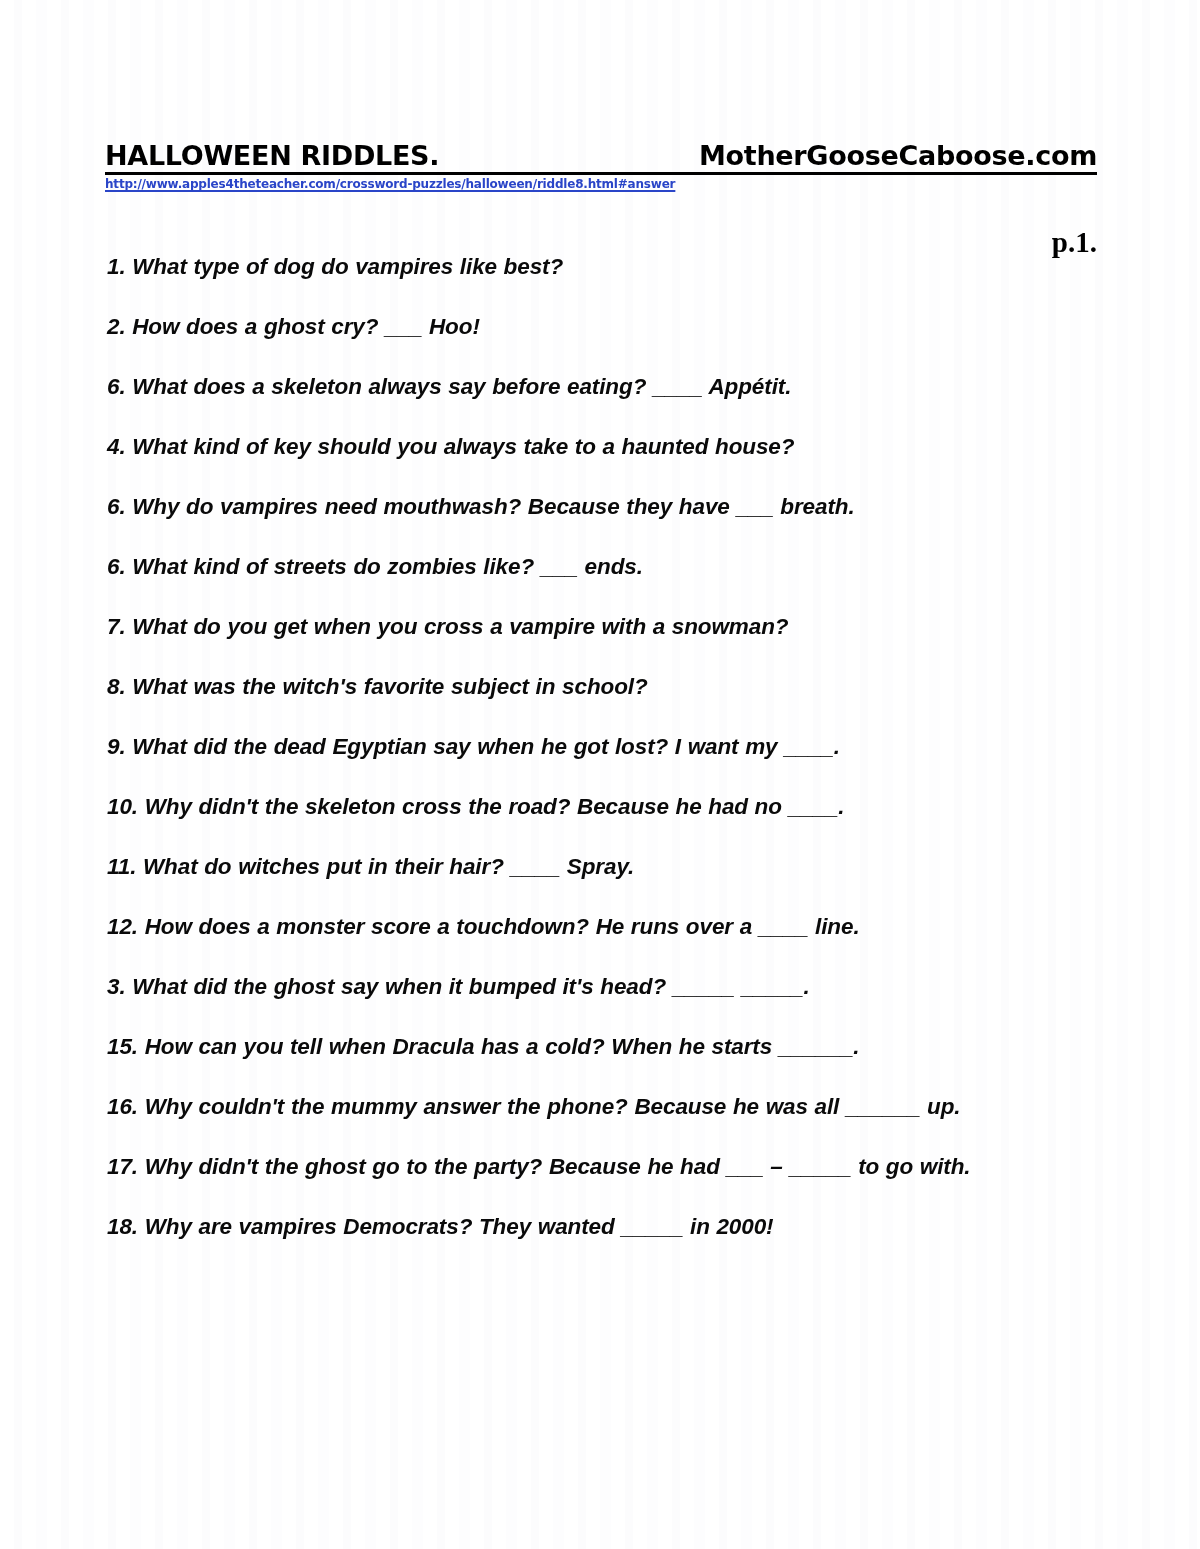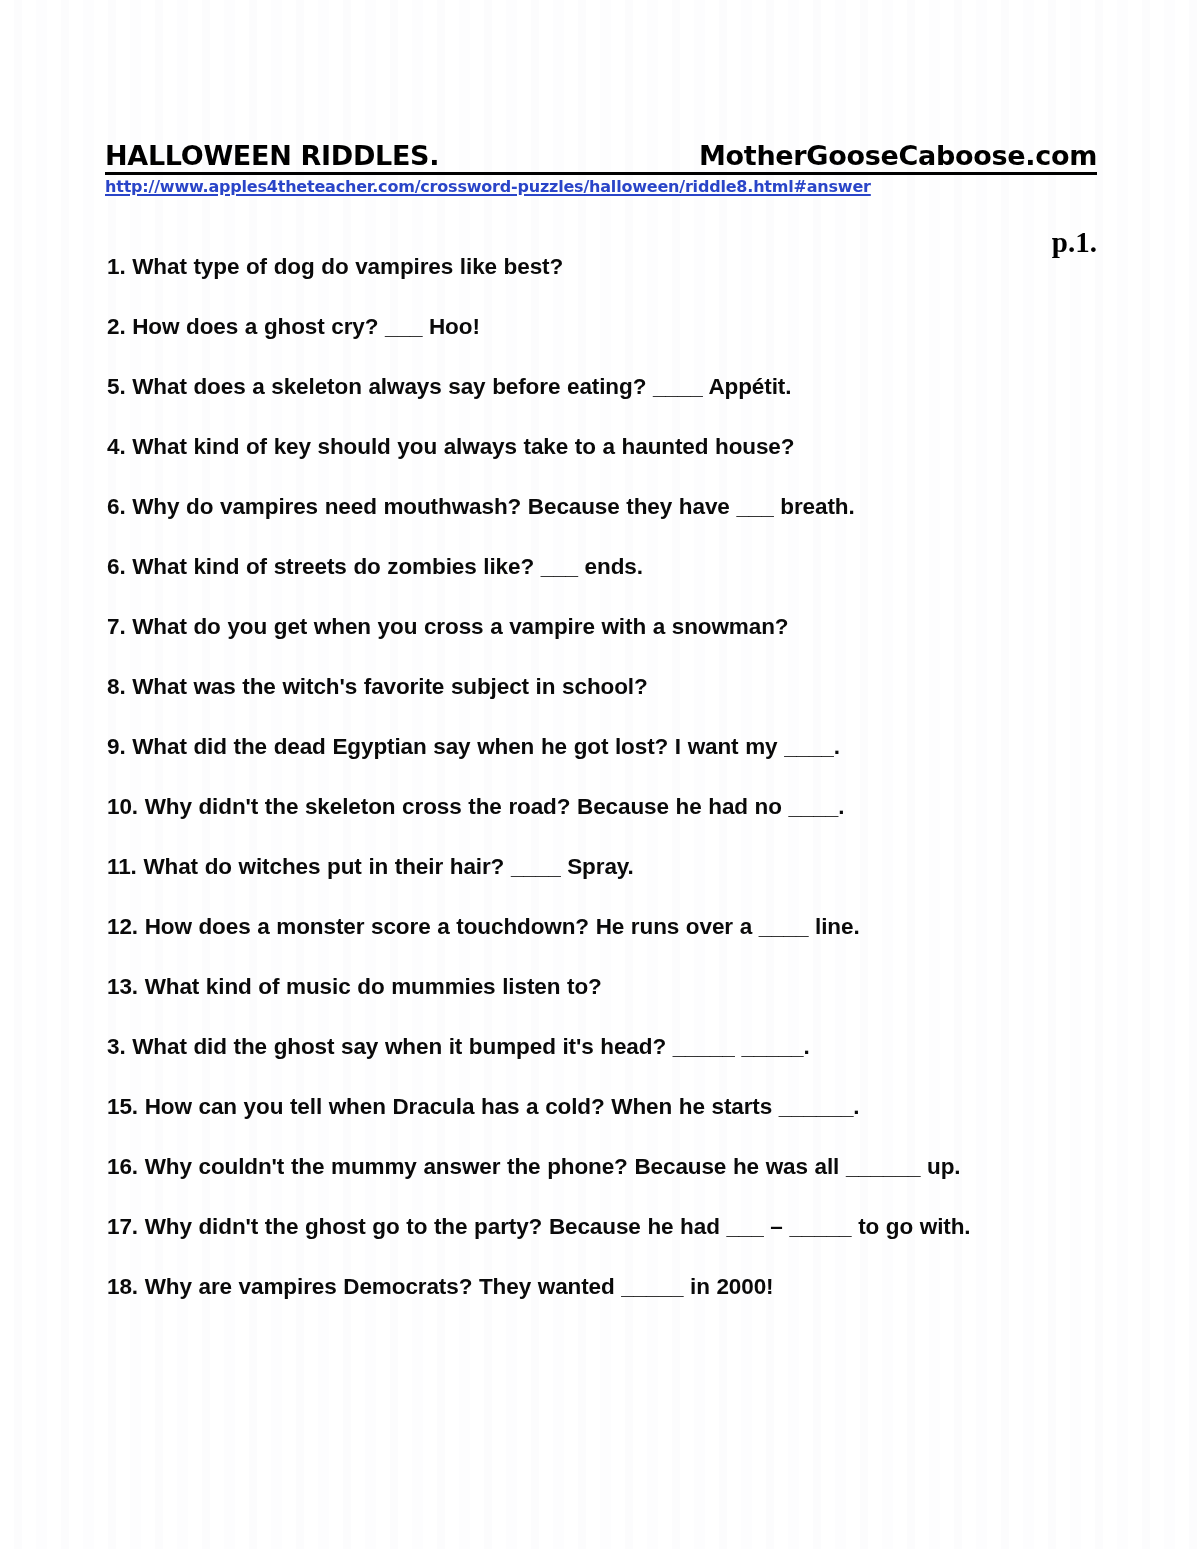--- a/index.html
+++ b/index.html
@@ -66,21 +66,21 @@
   .header-rule {
     width: 992px;
     height: 3px;
     background: #000000;
     margin-top: 3px;
   }
   .header-url {
     margin-top: 2px;
     font-family: "DejaVu Sans", sans-serif;
     font-weight: bold;
-    font-size: 16px;
+    font-size: 12px;
     letter-spacing: -0.2px;
     color: #2a45c8;
     text-decoration: underline;
     text-decoration-thickness: 2px;
     text-underline-offset: 2px;
     white-space: nowrap;
     cursor: pointer;
   }
 
   
@@ -104,20 +104,21 @@
   .riddle-item {
     font-family: "Liberation Sans", sans-serif;
     font-weight: bold;
     font-size: 22.5px;
     line-height: 30px;
     color: #0a0a0a;
     margin-bottom: 30px;
     letter-spacing: -0.1px;
     white-space: pre-wrap;
     word-spacing: 0.5px;
+    font-style: italic;
   }
   .riddle-item.wrapped {
     width: 900px;
     margin-top: 12px;
   }
   .riddle-item:last-child {
     margin-bottom: 6px;
   }
 </style>
 </head>
@@ -134,31 +135,30 @@
     </div>
     <div class="header-rule"></div>
     <div class="header-url">http://www.apples4theteacher.com/crossword-puzzles/halloween/riddle8.html#answer</div>
   </div>
 
   <div class="page-number">p.1.</div>
 
   <div class="riddle-list">
     <div class="riddle-item">1. What type of dog do vampires like best?</div>
     <div class="riddle-item">2. How does a ghost cry? ___ Hoo!</div>
-    <div class="riddle-item">5. What does a skeleton always say before eating? ____ Appétit.</div>
+    <div class="riddle-item">6. What does a skeleton always say before eating? ____ Appétit.</div>
     <div class="riddle-item">4. What kind of key should you always take to a haunted house?</div>
     <div class="riddle-item">6. Why do vampires need mouthwash? Because they have ___ breath.</div>
     <div class="riddle-item">6. What kind of streets do zombies like? ___ ends.</div>
     <div class="riddle-item">7. What do you get when you cross a vampire with a snowman?</div>
     <div class="riddle-item">8. What was the witch's favorite subject in school?</div>
     <div class="riddle-item">9. What did the dead Egyptian say when he got lost? I want my ____.</div>
     <div class="riddle-item">10. Why didn't the skeleton cross the road? Because he had no ____.</div>
     <div class="riddle-item">11. What do witches put in their hair? ____ Spray.</div>
     <div class="riddle-item">12. How does a monster score a touchdown? He runs over a ____ line.</div>
-    <div class="riddle-item">13. What kind of music do mummies listen to?</div>
     <div class="riddle-item">3. What did the ghost say when it bumped it's head? _____ _____.</div>
     <div class="riddle-item">15. How can you tell when Dracula has a cold? When he starts ______.</div>
     <div class="riddle-item wrapped">16. Why couldn't the mummy answer the phone? Because he was all ______ up.</div>
     <div class="riddle-item wrapped">17. Why didn't the ghost go to the party? Because he had ___ – _____ to go with.</div>
     <div class="riddle-item">18. Why are vampires Democrats? They wanted _____ in 2000!</div>
   </div>
 
 </div>
 
 </body></html>

